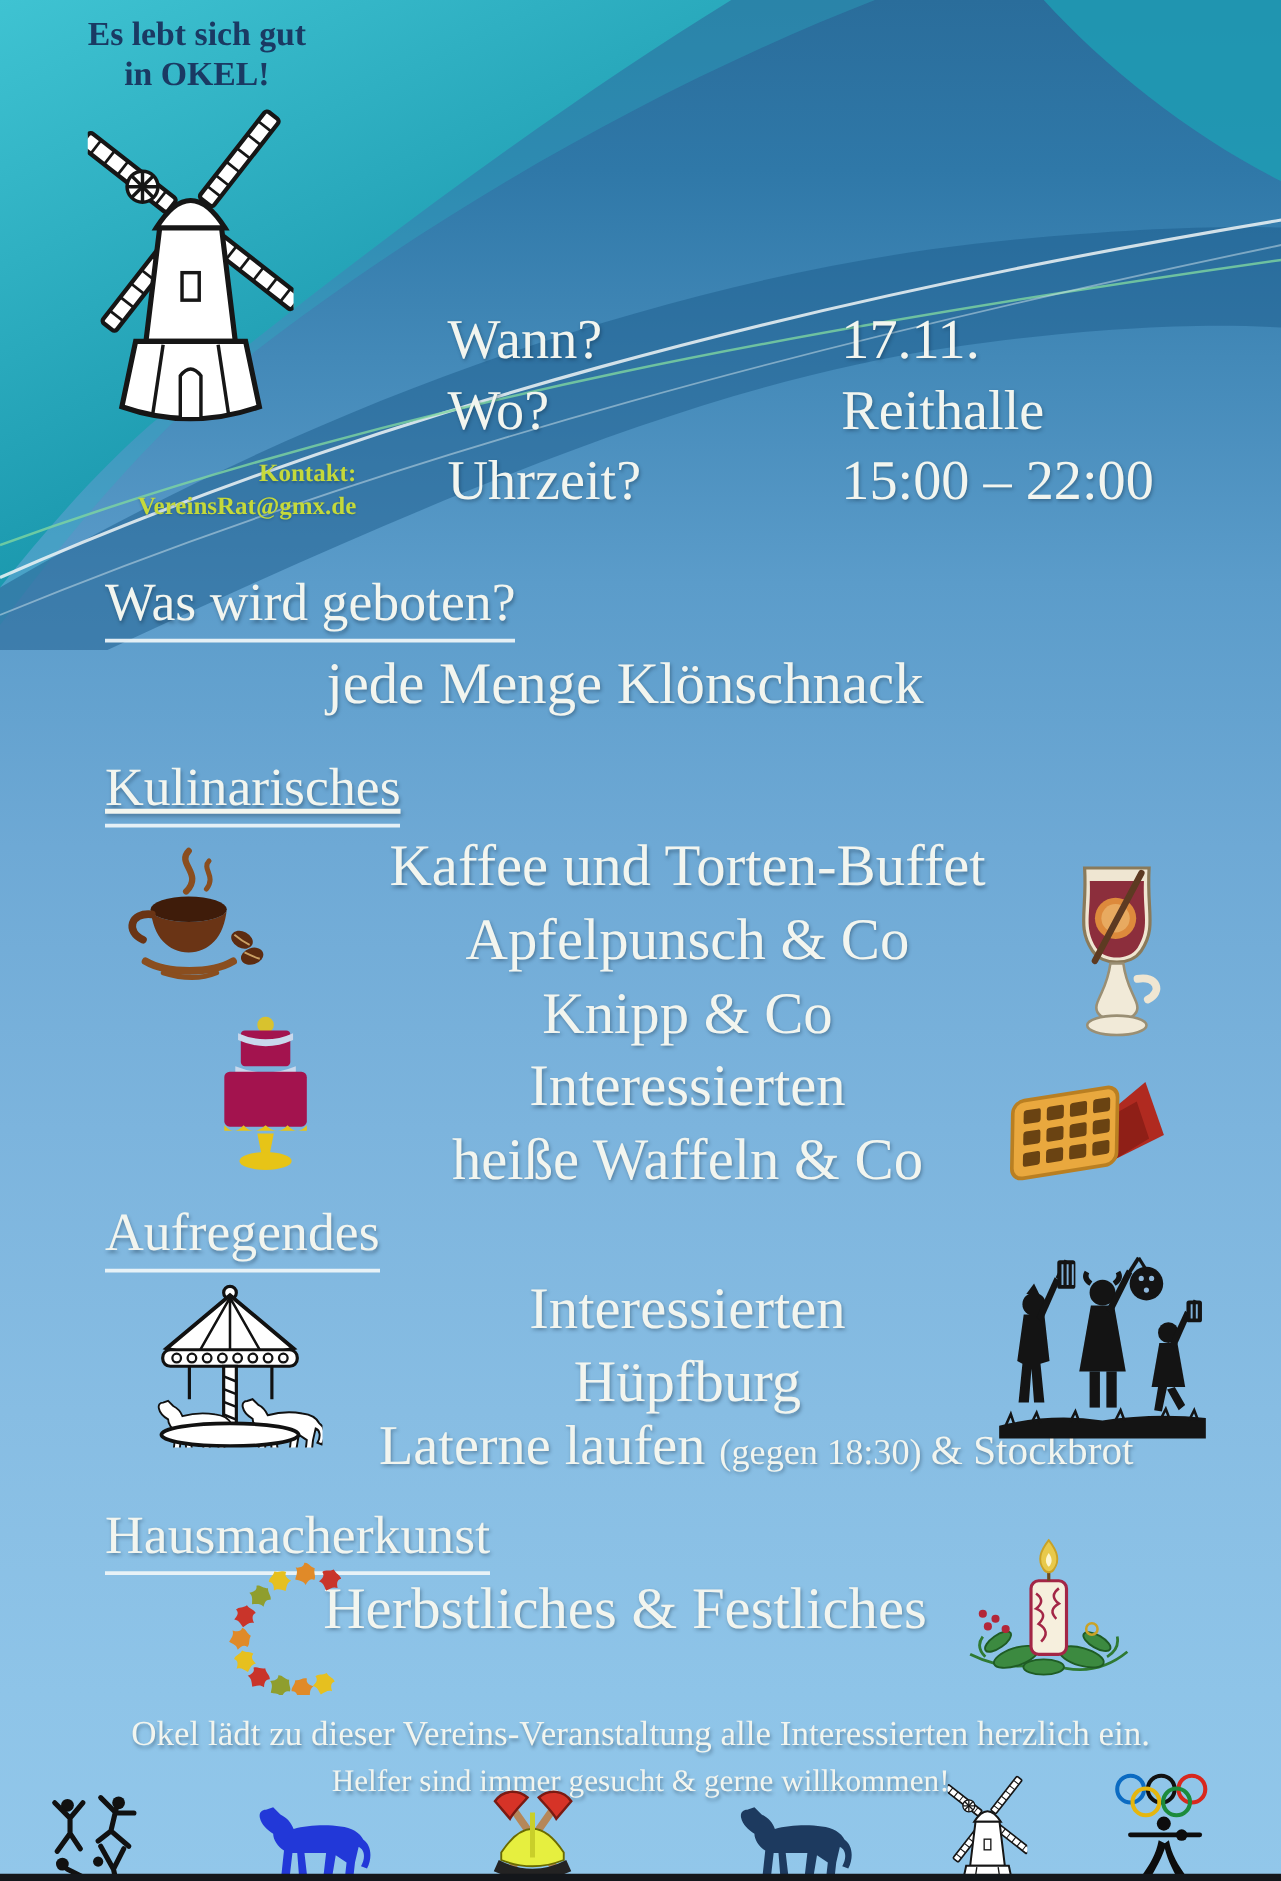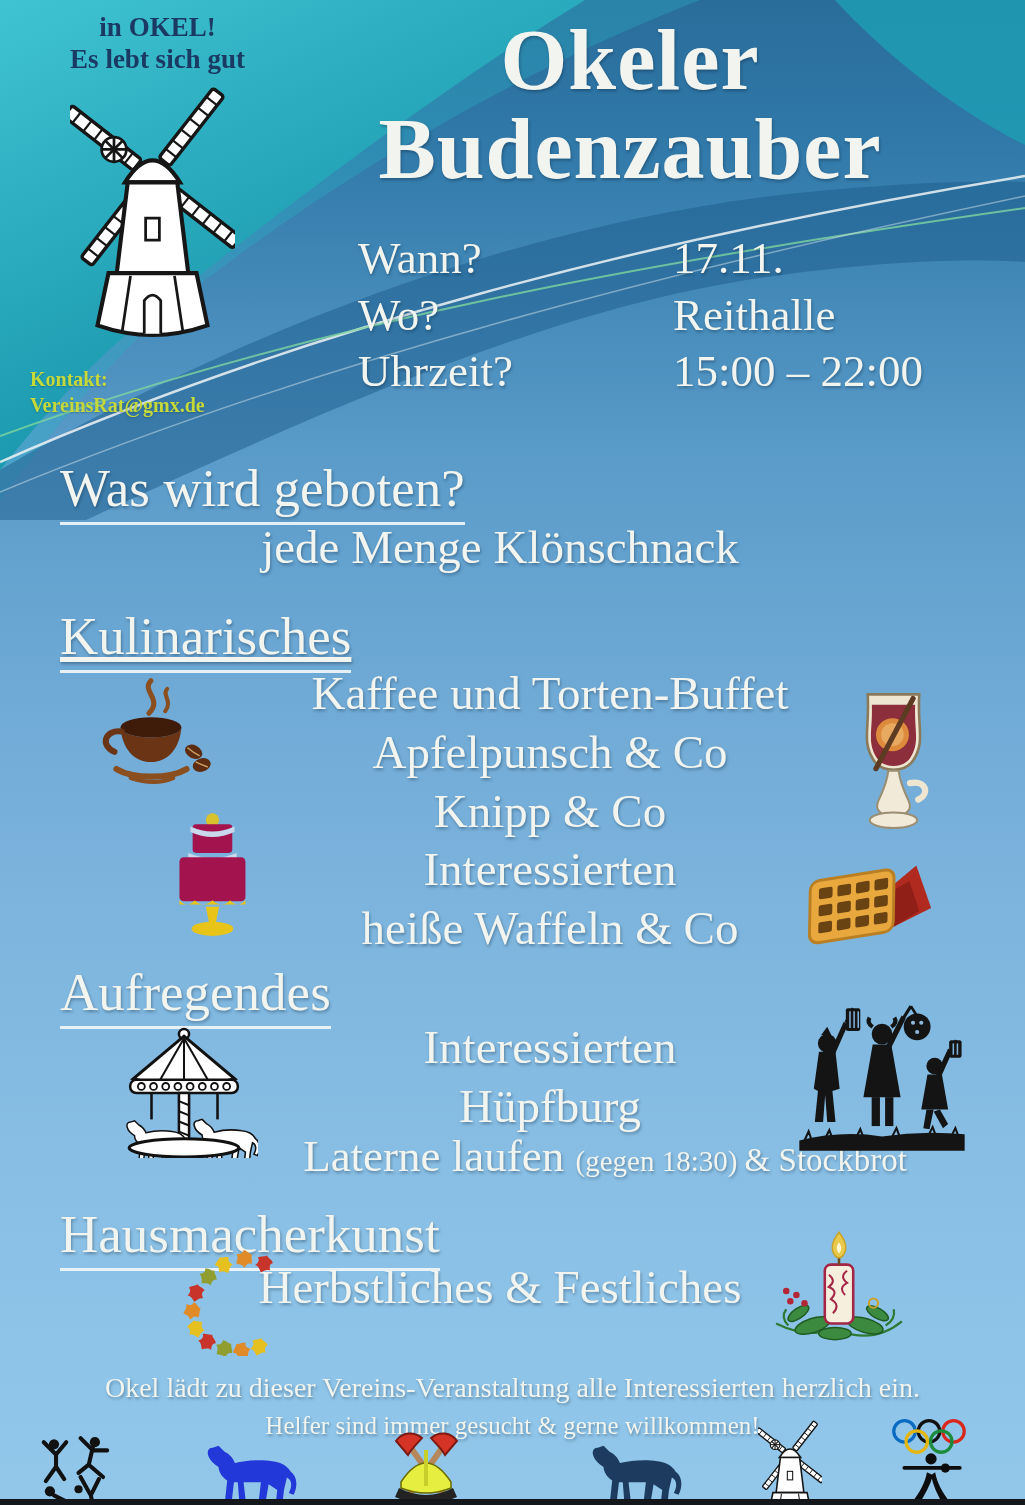--- a/index.html
+++ b/index.html
@@ -7,24 +7,24 @@
     position:relative;
     width:1025px;height:1505px;
     overflow:hidden;
     font-family:"Liberation Serif","DejaVu Serif",serif;
     background:linear-gradient(180deg,#2a6d9b 0%,#2f78a8 9%,#4389b8 19%,#5b9cca 31%,#6ea9d5 45%,#7cb4dd 60%,#87bde3 75%,#8ec4e8 90%,#92c7ea 100%);
   }
   .abs{position:absolute;}
   .white{color:#f2f5ef;text-shadow:1px 2px 3px rgba(10,30,50,.35);}
   .title{font-size:86px;font-weight:700;line-height:1.04;text-align:center;letter-spacing:1px;}
   .slogan{font-size:27px;font-weight:700;color:#1a3a63;text-align:center;line-height:1.18;}
-  .contact{font-size:20px;font-weight:700;color:#c5d93a;text-align:left;line-height:1.3;text-shadow:0 1px 2px rgba(0,40,60,.3);}
+  .contact{font-size:20px;font-weight:700;color:#c5d93a;text-align:right;line-height:1.3;text-shadow:0 1px 2px rgba(0,40,60,.3);}
   .info-row{display:flex;font-size:45px;line-height:1.26;}
   .info-label{width:315px;}
-  .heading{font-size:53px;border-bottom:3px solid rgba(240,246,248,.92);padding-bottom:4px;display:inline-block;}
+  .heading{font-size:43px;border-bottom:3px solid rgba(240,246,248,.92);padding-bottom:4px;display:inline-block;margin-left:24px;}
   .item{font-size:47px;line-height:1.25;}
   .centercol{text-align:center;}
   .lantern-main{font-size:45px;}
   .lantern-note{font-size:29px;}
   .lantern-tail{font-size:33px;}
   .footer1{font-size:28px;text-align:center;width:100%;}
   .footer2{font-size:25px;text-align:center;width:100%;}
   .bottom-strip{left:0;bottom:0;width:100%;height:6px;background:#14171b;}
   svg{display:block;}
 </style>
@@ -87,41 +87,37 @@
         <path d="M14,6 L20,12 C26,15 29,19 31,24 C42,21 58,20 70,22 C79,23 86,27 89,33
                  C95,37 97,47 92,57 L87,55 C91,48 90,41 85,39
                  L82,52 L80,70 L73,70 L75,52 L66,46 L62,70 L55,70 L58,44
                  L40,44 L43,70 L36,70 L34,44 L30,44 L27,70 L20,70 L23,42
                  C18,39 14,33 14,28 C9,25 4,20 3,15 C2,11 4,8 8,8 Z"></path>
       </symbol>
     </defs>
   </svg>
 
   <div class="abs slogan" style="left:50px;top:12px;width:215px;">
+    <div>Es lebt sich gut</div>
     <div>in OKEL!</div>
-    <div>Es lebt sich gut</div>
   </div>
 
   <div class="abs" style="left:70px;top:80px;">
     <svg width="165" height="290" viewBox="0 0 120 210">
         <use href="#sym-windmill"></use>
       </svg>
   </div>
 
   <div class="abs contact" style="left:30px;top:366px;width:255px;">
     <div>Kontakt:</div>
     <div>VereinsRat@gmx.de</div>
   </div>
 
-  <div class="abs white title" style="left:240px;top:16px;width:780px;">
-    <div>Okeler</div>
-    <div>Budenzauber</div>
-  </div>
-
-  <div class="abs white" style="left:358px;top:230px;">
+
+  <div class="abs white" style="left:358px;top:243px;">
     <div class="info-row">
       <span class="info-label">Wann?</span>
       <span>17.11.</span>
     </div>
     <div class="info-row">
       <span class="info-label">Wo?</span>
       <span>Reithalle</span>
     </div>
     <div class="info-row">
       <span class="info-label">Uhrzeit?</span>

